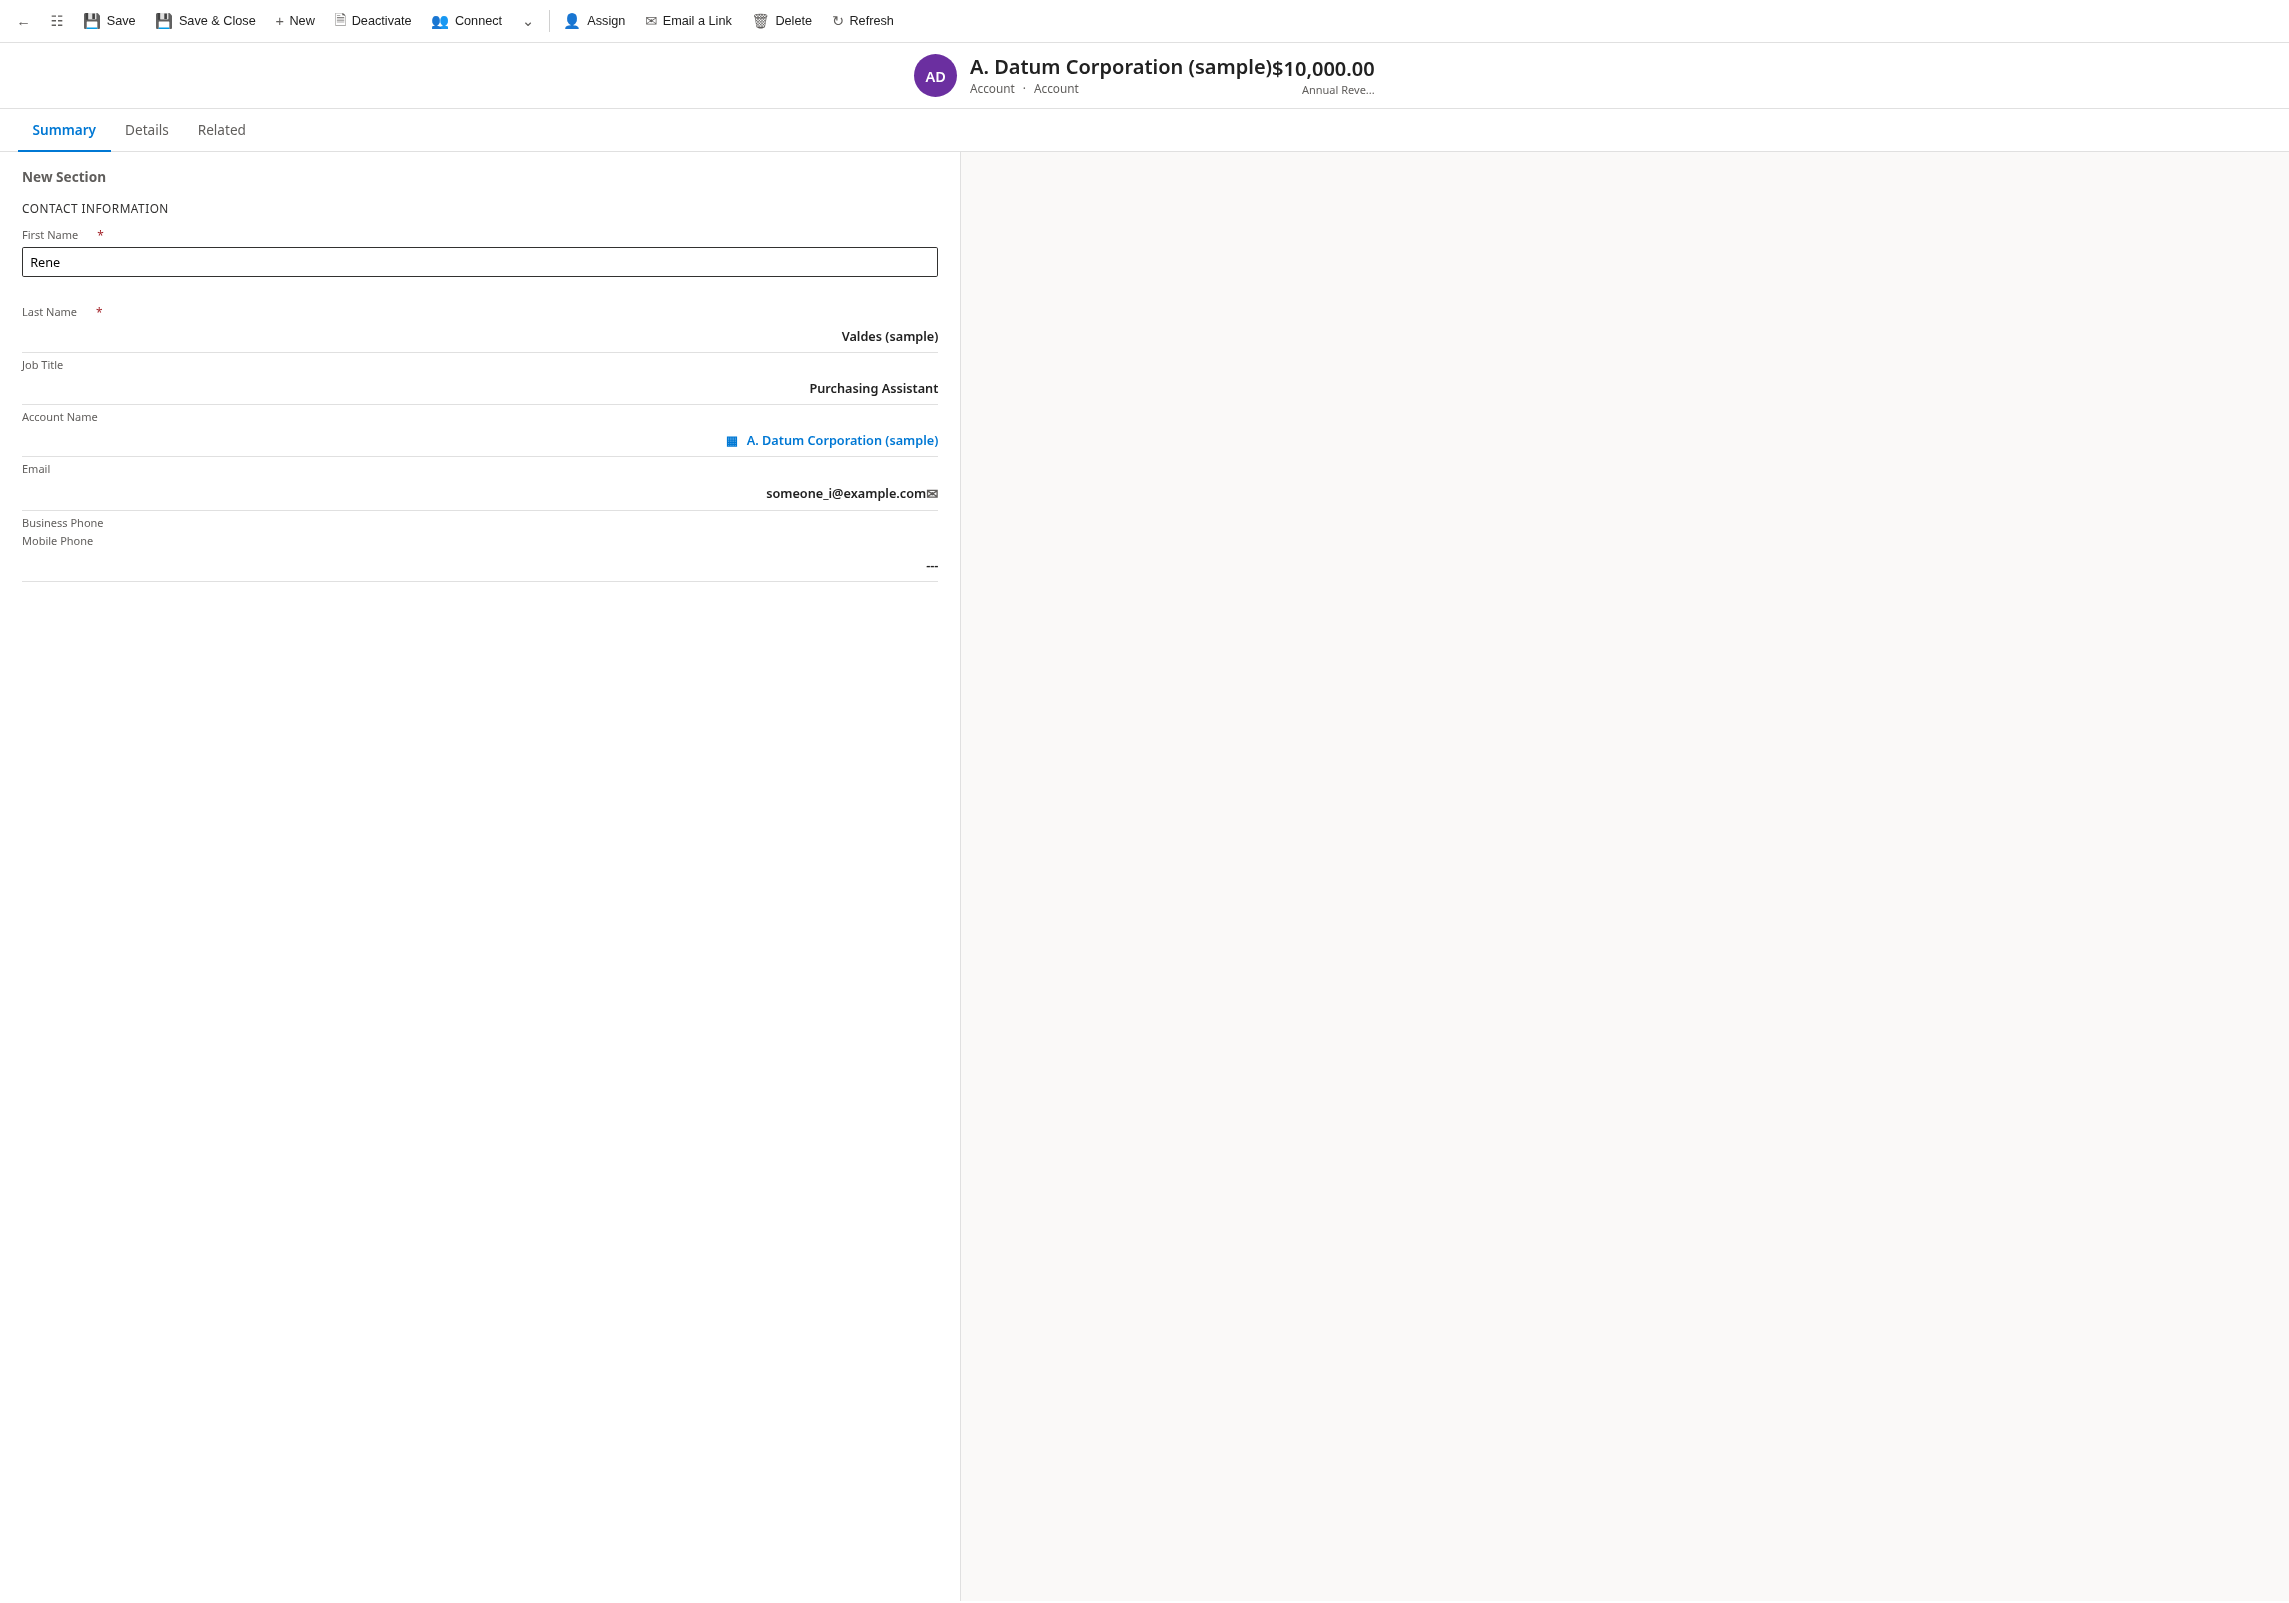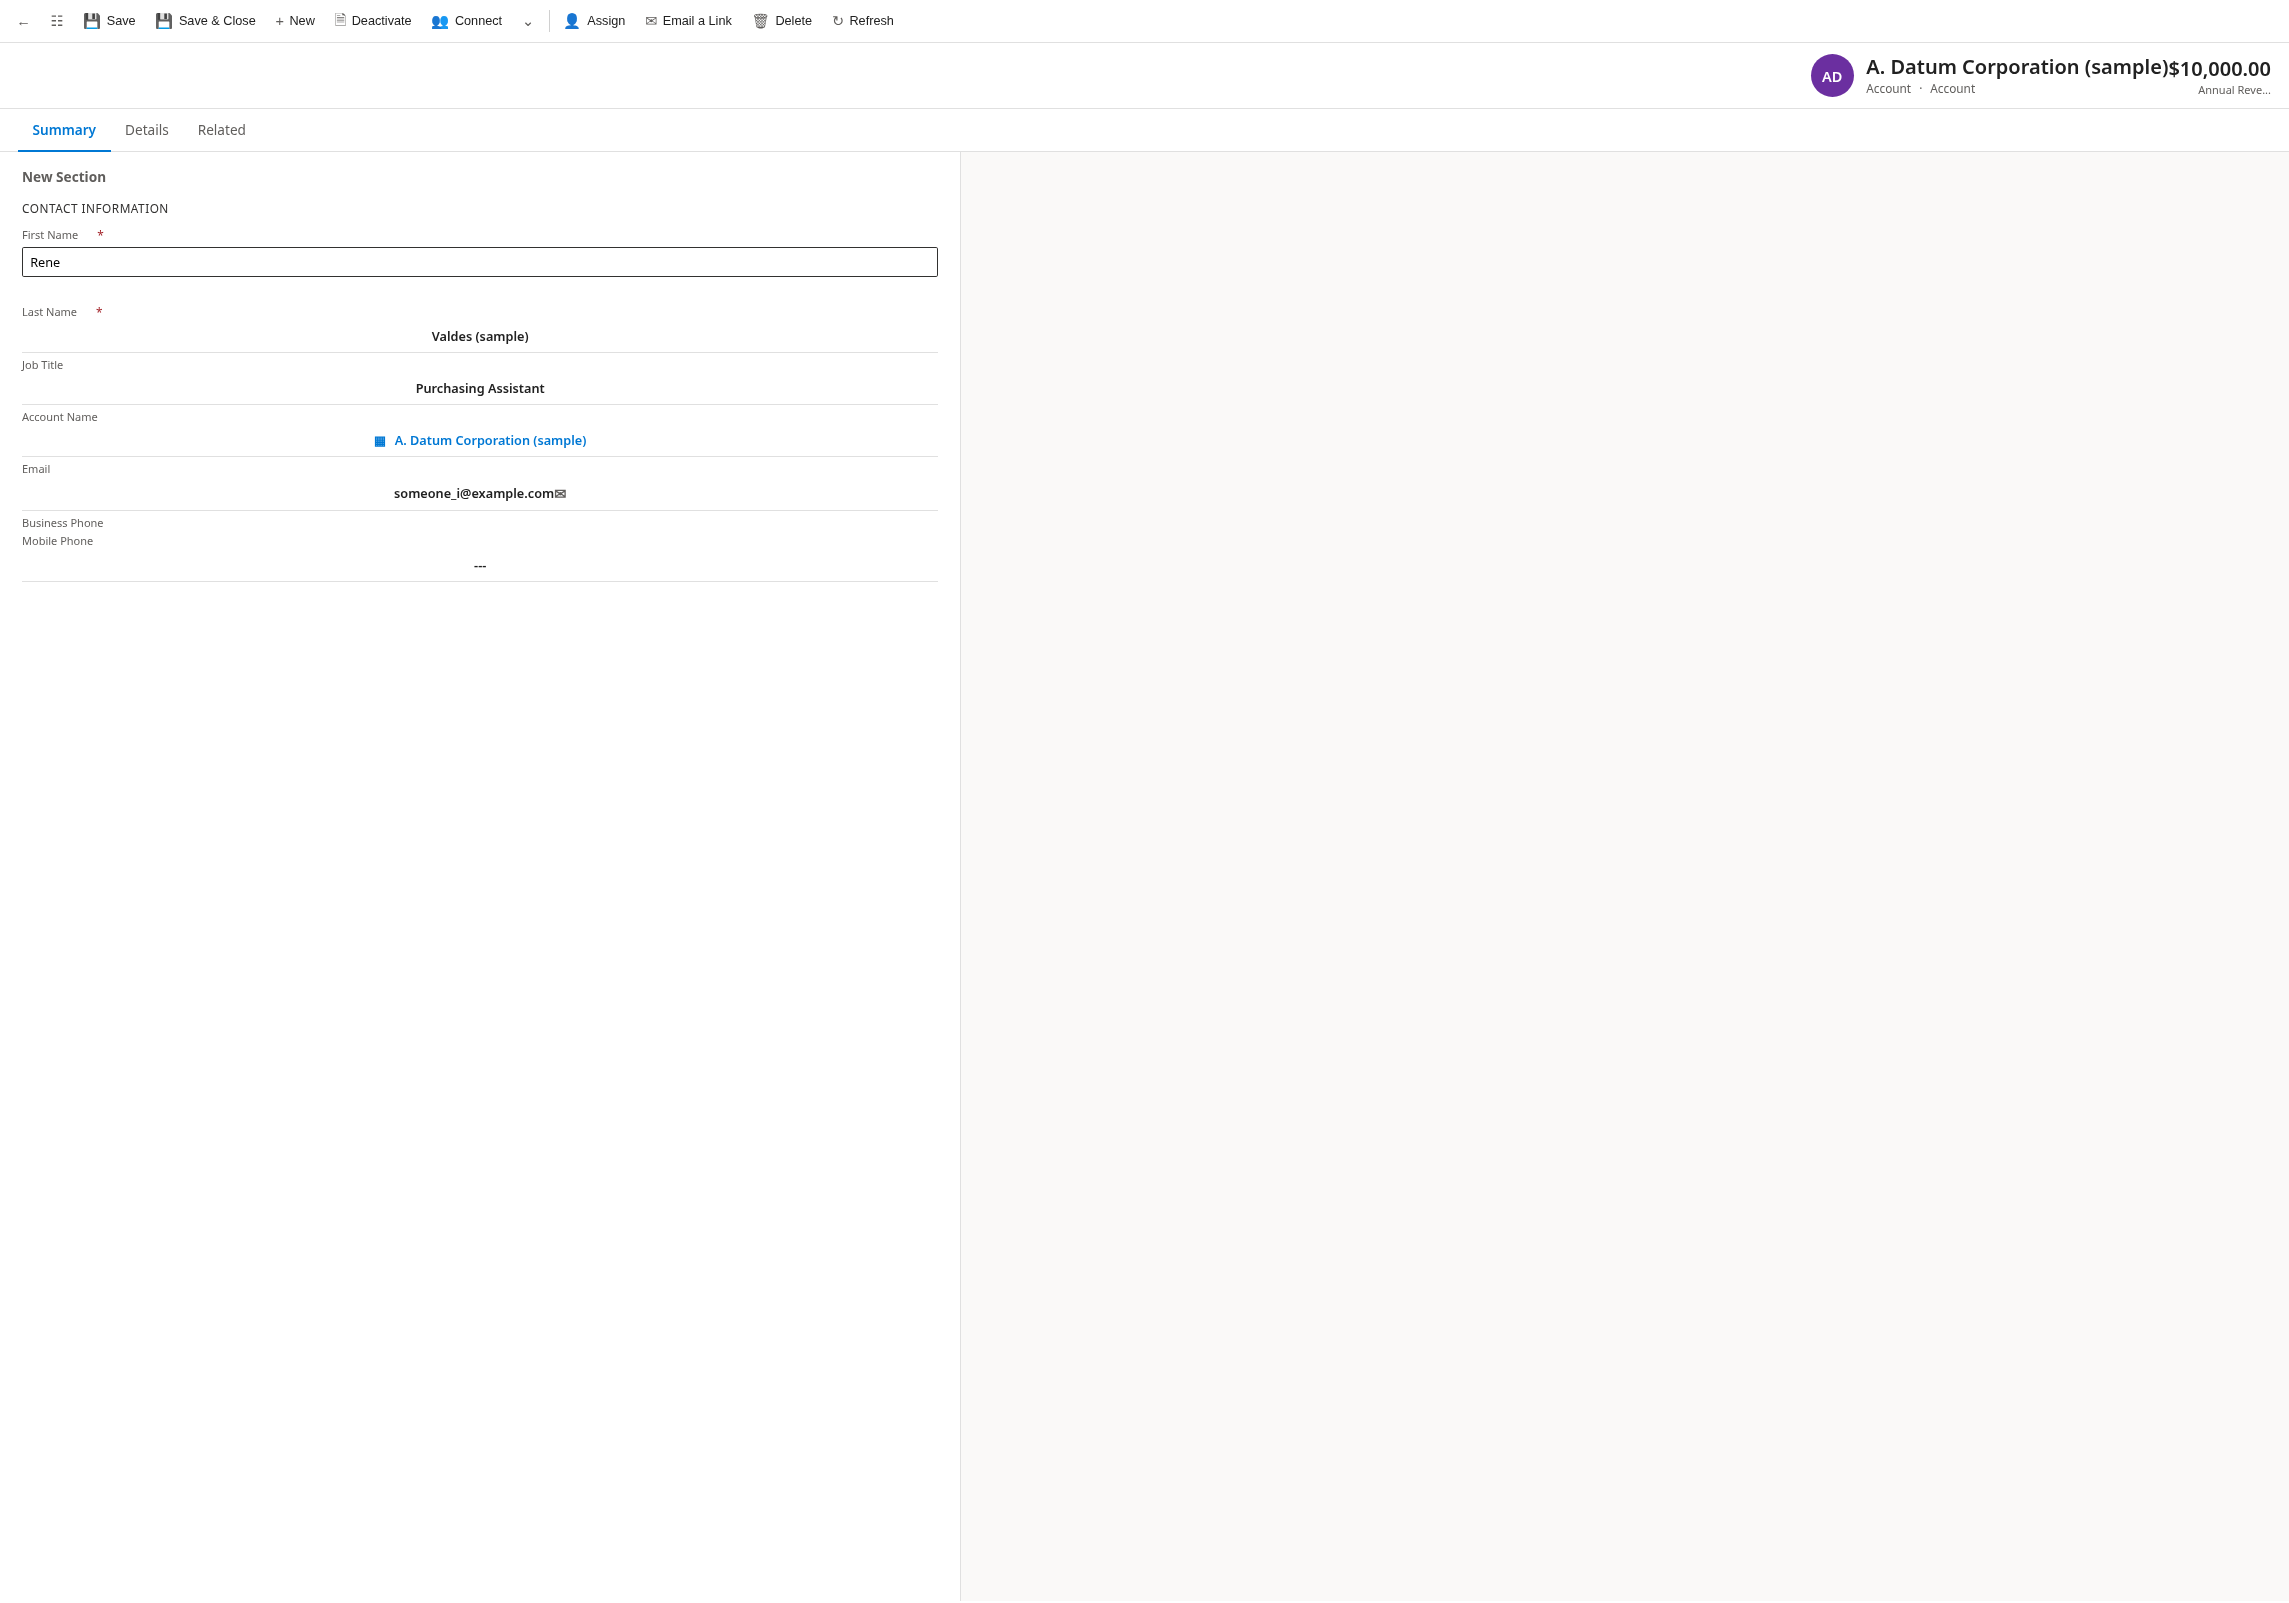--- a/index.html
+++ b/index.html
@@ -38,21 +38,21 @@
       font-size: 14.5px;
       color: #605e5c;
     }
 
     
     .record-header {
       display: flex;
       align-items: center;
       padding: 11px 18px;
       border-bottom: 0.9px solid #e0e0e0;
-      justify-content: flex-end;
+      justify-content: center;
     }
     .record-header-left {
       display: flex;
       align-items: center;
       gap: 12.7px;
     }
     .avatar {
       width: 43px;
       height: 43px;
       border-radius: 50%;
@@ -169,21 +169,21 @@
       font-size: 11.8px;
     }
     .field-value {
       font-size: 12.7px;
       font-weight: 600;
       color: #212121;
       padding: 3.6px 0 7.2px;
       border-bottom: 0.9px solid #e0e0e0;
       display: flex;
       align-items: center;
-      justify-content: center;
+      justify-content: flex-end;
     }
     .field-value.link {
       color: #0078d4;
       cursor: pointer;
       font-weight: 600;
     }
     .field-input {
       width: 100%;
       padding: 5.4px 7.2px;
       font-size: 12.7px;

